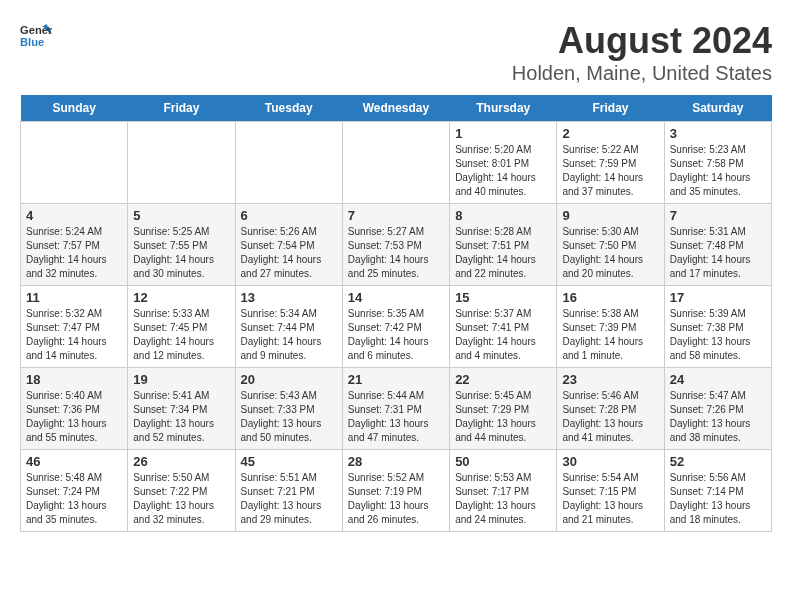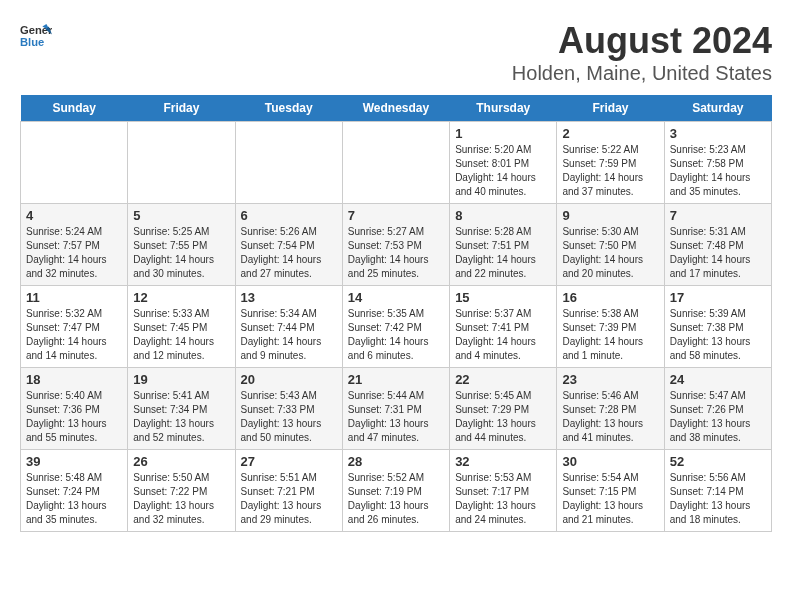--- a/index.html
+++ b/index.html
@@ -210,37 +210,37 @@
           <div class="day-num">23</div>
           <div class="day-info">Sunrise: 5:46 AM<br>Sunset: 7:28 PM<br>Daylight: 13 hours<br>and 41 minutes.</div>
         </td>
         <td>
           <div class="day-num">24</div>
           <div class="day-info">Sunrise: 5:47 AM<br>Sunset: 7:26 PM<br>Daylight: 13 hours<br>and 38 minutes.</div>
         </td>
       </tr>
       <tr>
         <td>
-          <div class="day-num">39</div>
+          <div class="day-num">46</div>
           <div class="day-info">Sunrise: 5:48 AM<br>Sunset: 7:24 PM<br>Daylight: 13 hours<br>and 35 minutes.</div>
         </td>
         <td>
           <div class="day-num">26</div>
           <div class="day-info">Sunrise: 5:50 AM<br>Sunset: 7:22 PM<br>Daylight: 13 hours<br>and 32 minutes.</div>
         </td>
         <td>
-          <div class="day-num">27</div>
+          <div class="day-num">45</div>
           <div class="day-info">Sunrise: 5:51 AM<br>Sunset: 7:21 PM<br>Daylight: 13 hours<br>and 29 minutes.</div>
         </td>
         <td>
           <div class="day-num">28</div>
           <div class="day-info">Sunrise: 5:52 AM<br>Sunset: 7:19 PM<br>Daylight: 13 hours<br>and 26 minutes.</div>
         </td>
         <td>
-          <div class="day-num">32</div>
+          <div class="day-num">50</div>
           <div class="day-info">Sunrise: 5:53 AM<br>Sunset: 7:17 PM<br>Daylight: 13 hours<br>and 24 minutes.</div>
         </td>
         <td>
           <div class="day-num">30</div>
           <div class="day-info">Sunrise: 5:54 AM<br>Sunset: 7:15 PM<br>Daylight: 13 hours<br>and 21 minutes.</div>
         </td>
         <td>
           <div class="day-num">52</div>
           <div class="day-info">Sunrise: 5:56 AM<br>Sunset: 7:14 PM<br>Daylight: 13 hours<br>and 18 minutes.</div>
         </td>

